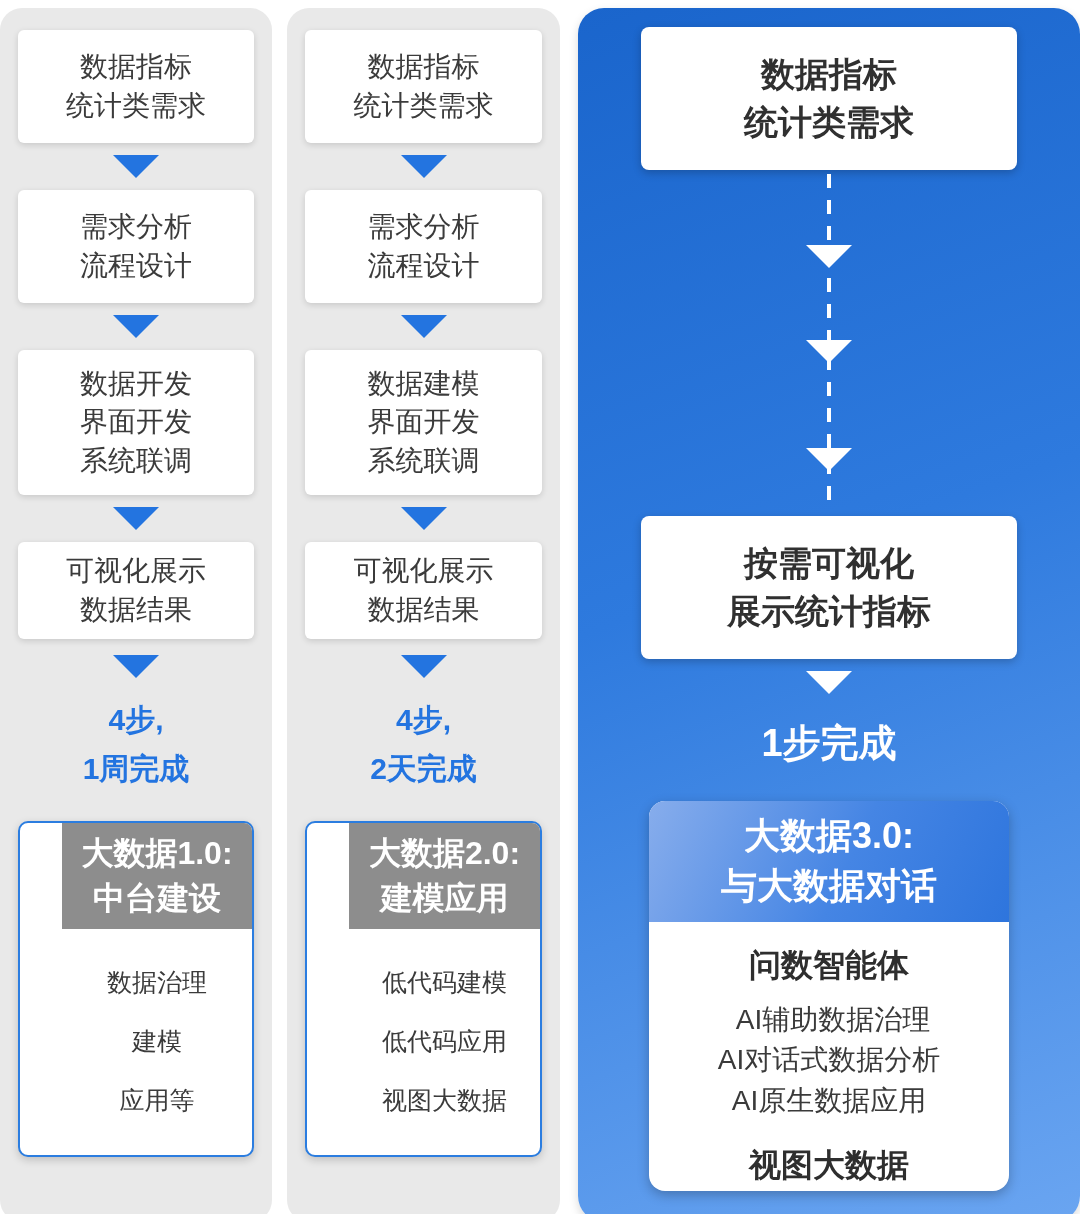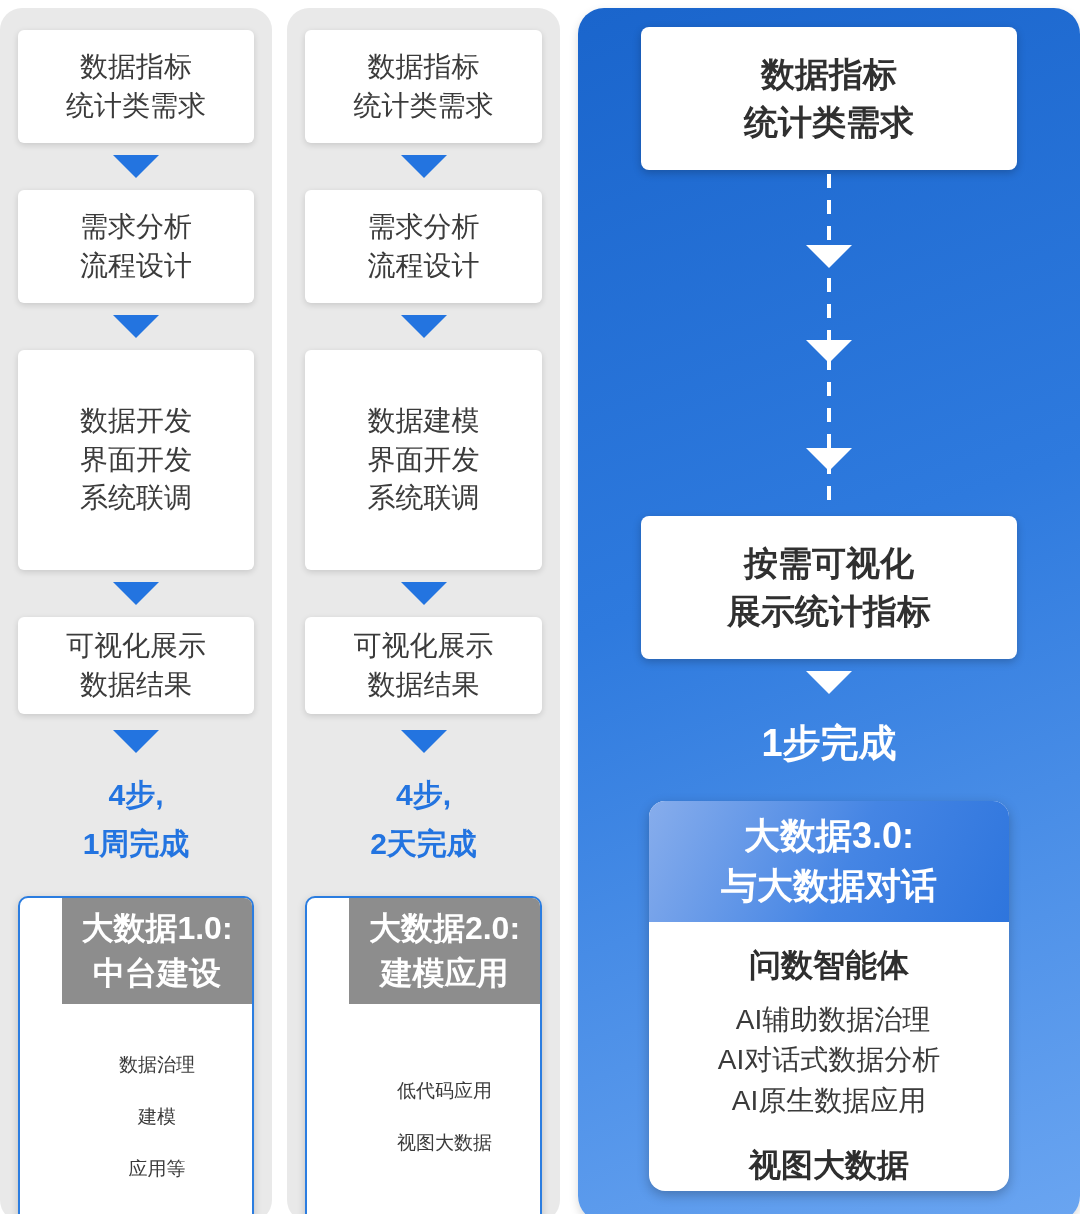--- a/index.html
+++ b/index.html
@@ -12,41 +12,41 @@
   .col.gray{background:#e9e9e9;padding:22px 18px 0;}
   .col1{left:0;width:272px;}
   .col2{left:287px;width:273px;}
 
   .step-box{width:100%;background:#ffffff;border-radius:6px;
             box-shadow:0 2px 6px rgba(0,0,0,.14);
             display:flex;align-items:center;justify-content:center;text-align:center;
             font-size:28px;line-height:1.38;font-weight:500;color:#3b3b3b;
             white-space:pre-line;flex:none;}
   .h2{height:113px;}
-  .h3{height:220px;}
+  .h3{height:145px;}
   .h4{height:97px;}
 
   .tri{width:0;height:0;border-left:23px solid transparent;border-right:23px solid transparent;
        border-top:23px solid #2374e0;flex:none;}
   .col .tri{margin:12px auto;}
   .tri.last{margin:16px auto 6px;}
   .tri.white{border-top-color:#ffffff;}
 
   .summary{margin-top:12px;text-align:center;font-weight:700;font-size:30px;line-height:1.62;
            color:#2374e0;white-space:pre-line;flex:none;}
 
   .card{margin-top:28px;width:100%;height:336px;background:#ffffff;
         border:2px solid #2b7de0;border-radius:10px;overflow:hidden;
         box-shadow:0 3px 8px rgba(0,0,0,.18);box-sizing:border-box;
         display:flex;flex-direction:column;flex:none;padding-left:42px;}
   .card-head{background:#8d8d8d;color:#ffffff;font-weight:700;font-size:32px;line-height:1.4;
              text-align:center;padding:8px 0;white-space:pre-line;flex:none;}
   .card-body{flex:1;display:flex;flex-direction:column;align-items:center;justify-content:center;
              gap:26px;}
-  .card-item{font-size:19px;color:#3b3b3b;font-weight:500;text-align:left;}
+  .card-item{font-size:25px;color:#3b3b3b;font-weight:500;text-align:left;}
 
   
   .col3{left:578px;width:502px;background:linear-gradient(160deg,#1a65cc 0%,#2e7ade 45%,#6aa5f1 100%);
         border-radius:26px;padding:19px 0 0;box-shadow:0 4px 10px rgba(0,0,0,.15);}
   .hl-box{width:376px;height:143px;background:#ffffff;border-radius:8px;
           box-shadow:0 3px 8px rgba(0,0,0,.22);
           display:flex;align-items:center;justify-content:center;text-align:center;
           font-size:34px;line-height:1.4;font-weight:700;color:#303030;
           white-space:pre-line;flex:none;}
   .connector{position:relative;width:100%;height:346px;flex:none;}
@@ -115,20 +115,21 @@
     <div class="tri"></div>
     <div class="step-box h4">可视化展示
 数据结果</div>
     <div class="tri last"></div>
     <div class="summary">4步,
 2天完成</div>
     <div class="card">
       <div class="card-head">大数据2.0:
 建模应用</div>
       <div class="card-body">
+        <div class="card-item">低代码建模</div>
         <div class="card-item">低代码应用</div>
         <div class="card-item">视图大数据</div>
       </div>
     </div>
   </section>
 
   <section class="col col3">
     <div class="hl-box">数据指标
 统计类需求</div>
     <div class="connector">

